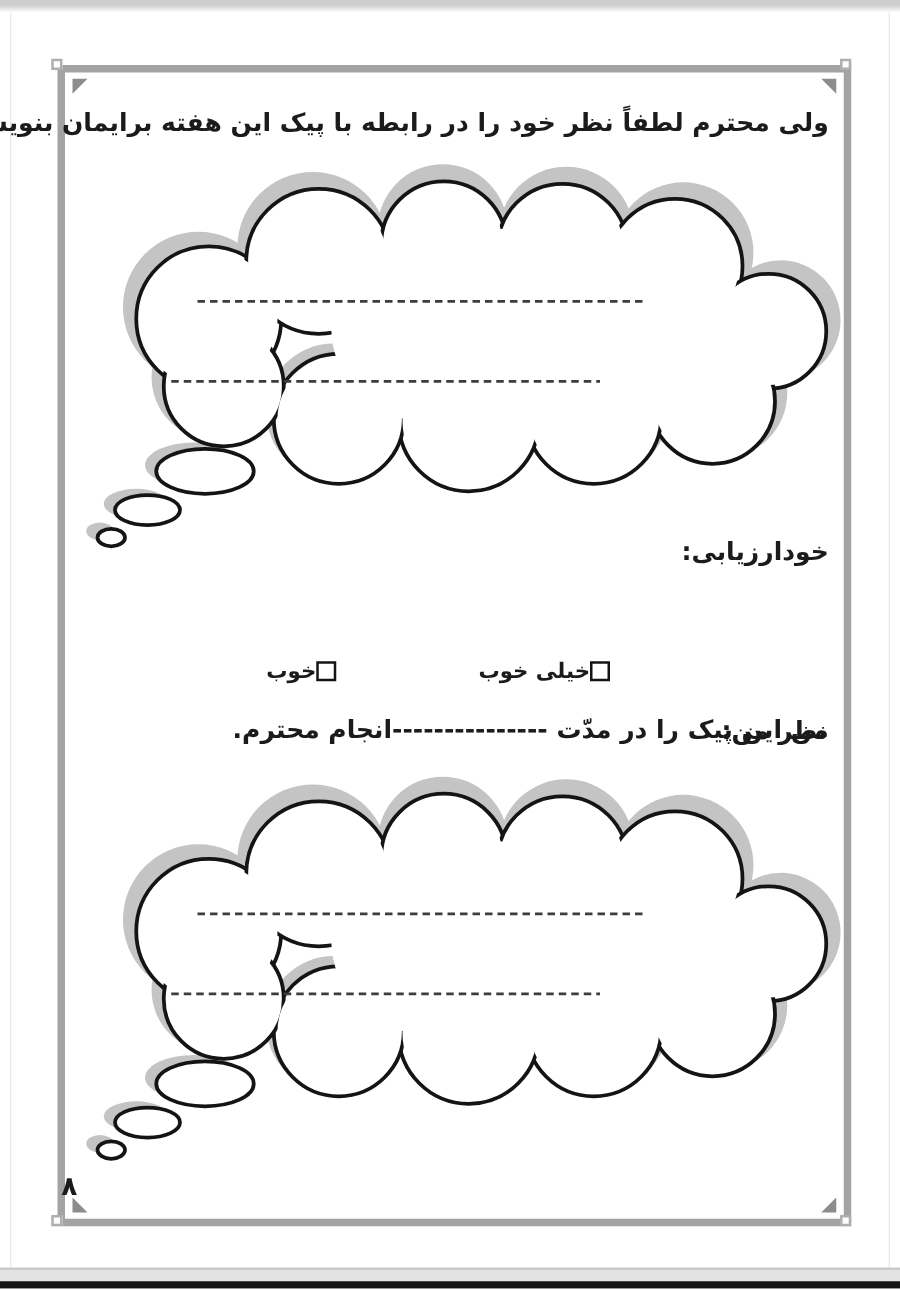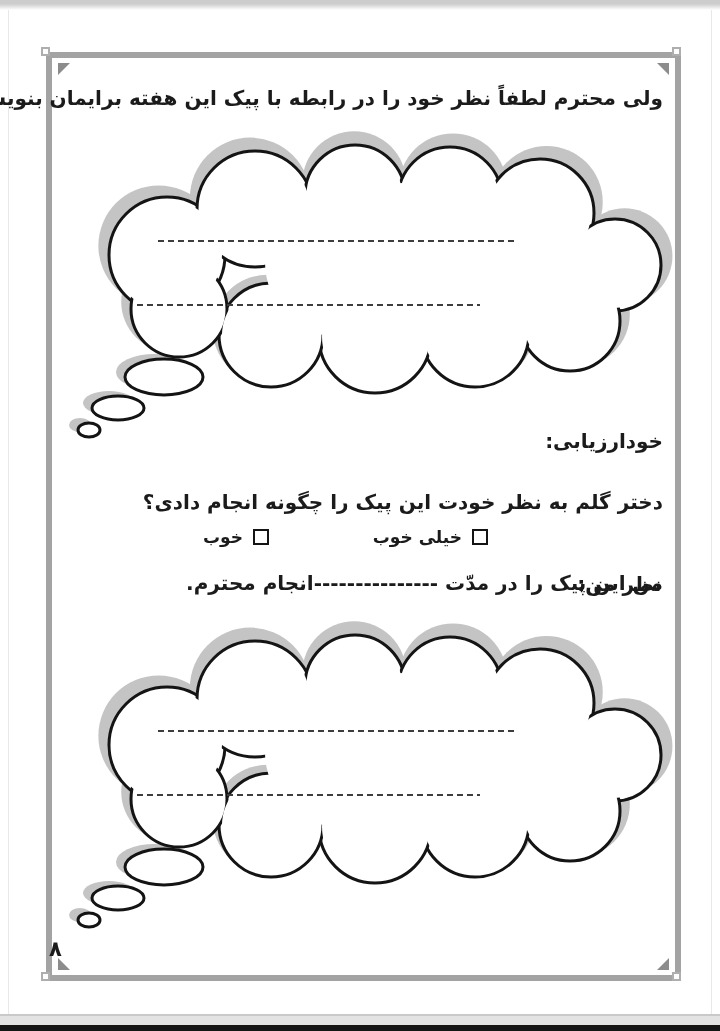--- a/index.html
+++ b/index.html
@@ -33,21 +33,21 @@
   
   .rtl{direction:rtl;unicode-bidi:embed;text-align:right;}
   .line{position:absolute;font-weight:700;font-size:20px;line-height:1.45;white-space:nowrap;}
   .parent-note{top:84px;right:57px;}
   .sa-heading{top:427px;right:57px;}
   .sa-question{top:488px;right:57px;}
   .duration-line{top:569px;right:57px;letter-spacing:0.2px;}
   .opinion-label{top:570px;right:58px;}
 
   
-  .cb-group{position:absolute;direction:rtl;display:flex;align-items:center;gap:10px;
+  .cb-group{position:absolute;direction:rtl;display:flex;align-items:center;
     font-weight:700;font-size:17px;}
   .cb-very-good{top:527px;right:232px;align-items:center;}
   .cb-good{top:527px;right:451px;}
   .checkbox{display:inline-block;width:16px;height:16px;border:2px solid #141414;
     background:#ffffff;box-sizing:border-box;}
 
   
   .cloud{position:absolute;left:75px;width:600px;height:310px;overflow:visible;}
   .cloud-1{top:137px;}
   .cloud-2{top:627px;}
@@ -143,21 +143,20 @@
         </g>
       </g>
     </defs>
   </svg>
 
   <svg class="cloud cloud-1" viewBox="0 0 600 310">
     <use href="#thought-cloud"></use>
   </svg>
 
   <div class="line rtl sa-heading">خودارزیابی:</div>
-  <div class="line rtl sa-question">دختر گلم به نظر خودت این پیک را چگونه انجام دادی؟</div>
 
   <div class="cb-group cb-very-good">
     <span class="checkbox"></span>
     <span>خیلی خوب</span>
   </div>
   <div class="cb-group cb-good">
     <span class="checkbox"></span>
     <span>خوب</span>
   </div>
 

